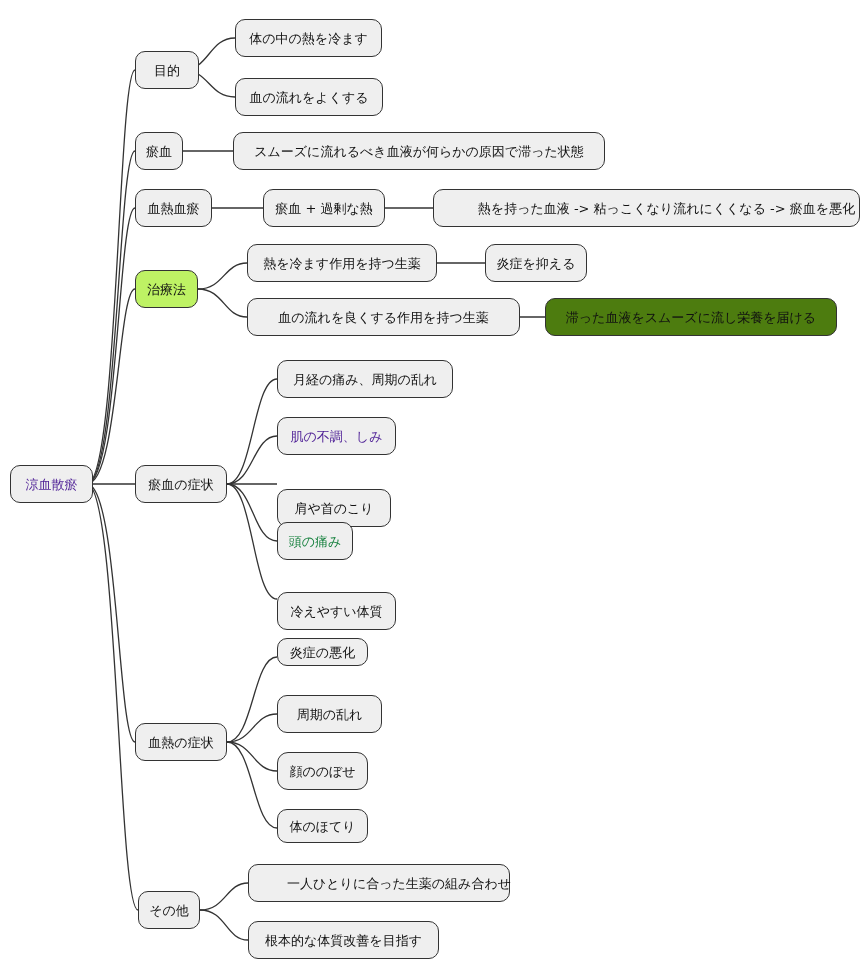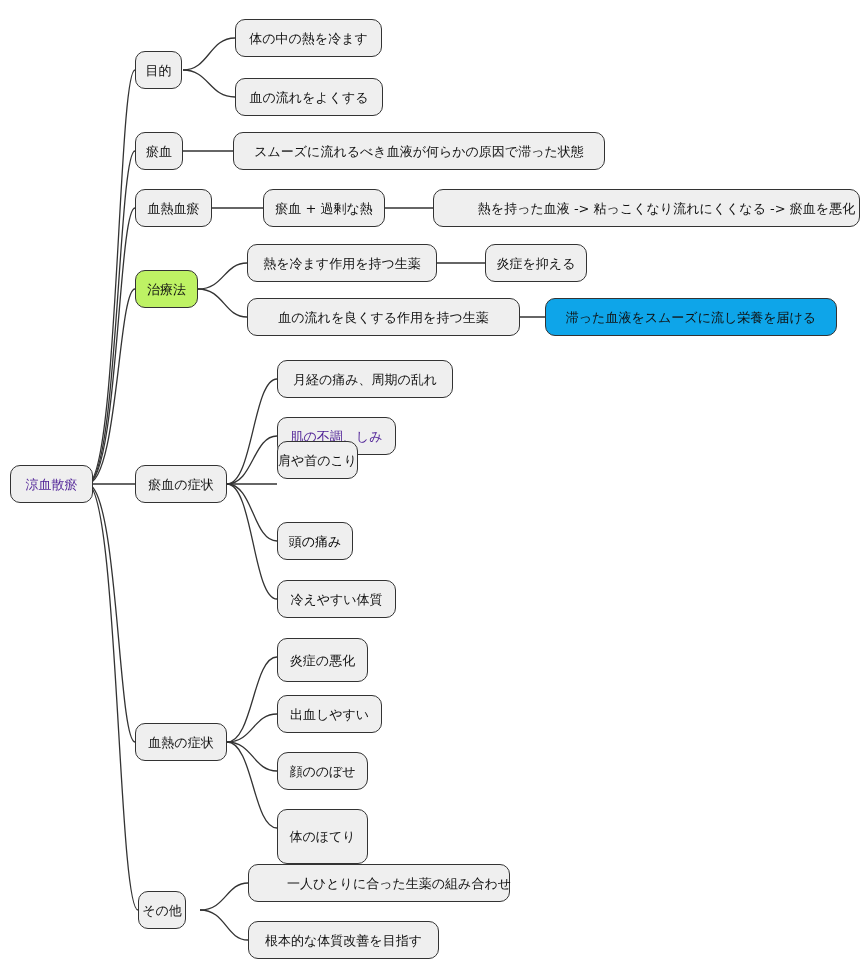--- a/index.html
+++ b/index.html
@@ -65,40 +65,40 @@
       <path d="M227 484 C253 484 253 541 277 541" fill="none" stroke="#333333" stroke-width="1.3"></path>
       <path d="M227 484 C253 484 253 599 277 599" fill="none" stroke="#333333" stroke-width="1.3"></path>
       <path d="M227 742 C253 742 253 657 277 657" fill="none" stroke="#333333" stroke-width="1.3"></path>
       <path d="M227 742 C253 742 253 714 277 714" fill="none" stroke="#333333" stroke-width="1.3"></path>
       <path d="M227 742 C253 742 253 771 277 771" fill="none" stroke="#333333" stroke-width="1.3"></path>
       <path d="M227 742 C253 742 253 828 277 828" fill="none" stroke="#333333" stroke-width="1.3"></path>
       <path d="M200 910 C226 910 226 883 248 883" fill="none" stroke="#333333" stroke-width="1.3"></path>
       <path d="M200 910 C226 910 226 940 248 940" fill="none" stroke="#333333" stroke-width="1.3"></path>
     </svg>
 <div class="node" style="left: 10px; top: 465px; width: 83px; height: 38px; background: rgb(239, 239, 239); border-color: rgb(51, 51, 51); color: #4c1d95;">涼血散瘀</div>
-    <div class="node" style="left: 135px; top: 51px; width: 47px; height: 38px; background: rgb(239, 239, 239); border-color: rgb(51, 51, 51); color: rgb(17, 17, 17);">目的</div>
+    <div class="node" style="left: 135px; top: 51px; width: 64px; height: 38px; background: rgb(239, 239, 239); border-color: rgb(51, 51, 51); color: rgb(17, 17, 17);">目的</div>
     <div class="node" style="left: 235px; top: 19px; width: 147px; height: 38px; background: rgb(239, 239, 239); border-color: rgb(51, 51, 51); color: rgb(17, 17, 17);">体の中の熱を冷ます</div>
     <div class="node" style="left: 235px; top: 78px; width: 148px; height: 38px; background: rgb(239, 239, 239); border-color: rgb(51, 51, 51); color: rgb(17, 17, 17);">血の流れをよくする</div>
     <div class="node" style="left: 135px; top: 132px; width: 48px; height: 38px; background: rgb(239, 239, 239); border-color: rgb(51, 51, 51); color: rgb(17, 17, 17);">瘀血</div>
     <div class="node" style="left: 233px; top: 132px; width: 372px; height: 38px; background: rgb(239, 239, 239); border-color: rgb(51, 51, 51); color: rgb(17, 17, 17);">スムーズに流れるべき血液が何らかの原因で滞った状態</div>
     <div class="node" style="left: 135px; top: 189px; width: 77px; height: 38px; background: rgb(239, 239, 239); border-color: rgb(51, 51, 51); color: rgb(17, 17, 17);">血熱血瘀</div>
     <div class="node" style="left: 263px; top: 189px; width: 122px; height: 38px; background: rgb(239, 239, 239); border-color: rgb(51, 51, 51); color: rgb(17, 17, 17);">瘀血 + 過剰な熱</div>
     <div class="node" style="left: 433px; top: 189px; width: 427px; height: 38px; background: rgb(239, 239, 239); border-color: rgb(51, 51, 51); color: rgb(17, 17, 17); padding-left: 40px;">熱を持った血液 -&gt; 粘っこくなり流れにくくなる -&gt; 瘀血を悪化</div>
     <div class="node" style="left: 135px; top: 270px; width: 63px; height: 38px; background: #bef264; border-color: rgb(51, 51, 51); color: rgb(17, 17, 17);">治療法</div>
     <div class="node" style="left: 247px; top: 244px; width: 190px; height: 38px; background: rgb(239, 239, 239); border-color: rgb(51, 51, 51); color: rgb(17, 17, 17);">熱を冷ます作用を持つ生薬</div>
     <div class="node" style="left: 485px; top: 244px; width: 102px; height: 38px; background: rgb(239, 239, 239); border-color: rgb(51, 51, 51); color: rgb(17, 17, 17);">炎症を抑える</div>
     <div class="node" style="left: 247px; top: 298px; width: 273px; height: 38px; background: rgb(239, 239, 239); border-color: rgb(51, 51, 51); color: rgb(17, 17, 17);">血の流れを良くする作用を持つ生薬</div>
-    <div class="node" style="left: 545px; top: 298px; width: 292px; height: 38px; background: #0ea5e9; border-color: rgb(51, 51, 51); color: rgb(17, 17, 17); text-align: right;">滞った血液をスムーズに流し栄養を届ける</div>
+    <div class="node" style="left: 545px; top: 298px; width: 292px; height: 38px; background: #4d7c0f; border-color: rgb(51, 51, 51); color: rgb(17, 17, 17); text-align: right;">滞った血液をスムーズに流し栄養を届ける</div>
     <div class="node" style="left: 135px; top: 465px; width: 92px; height: 38px; background: rgb(239, 239, 239); border-color: rgb(51, 51, 51); color: rgb(17, 17, 17);">瘀血の症状</div>
     <div class="node" style="left: 277px; top: 360px; width: 176px; height: 38px; background: rgb(239, 239, 239); border-color: rgb(51, 51, 51); color: rgb(17, 17, 17);">月経の痛み、周期の乱れ</div>
     <div class="node" style="left: 277px; top: 417px; width: 119px; height: 38px; background: rgb(239, 239, 239); border-color: rgb(51, 51, 51); color: #4c1d95;">肌の不調、しみ</div>
-    <div class="node" style="left: 277px; top: 441px; width: 81px; height: 38px; background: rgb(239, 239, 239); border-color: rgb(51, 51, 51); color: rgb(17, 17, 17);">肩や首のこり</div>
-    <div class="node" style="left: 277px; top: 522px; width: 76px; height: 38px; background: rgb(239, 239, 239); border-color: rgb(51, 51, 51); color: #000000;">頭の痛み</div>
-    <div class="node" style="left: 277px; top: 580px; width: 119px; height: 38px; background: rgb(239, 239, 239); border-color: rgb(51, 51, 51); color: rgb(17, 17, 17);">冷えやすい体質</div>
+    <div class="node" style="left: 277px; top: 489px; width: 114px; height: 38px; background: rgb(239, 239, 239); border-color: rgb(51, 51, 51); color: rgb(17, 17, 17);">肩や首のこり</div>
+    <div class="node" style="left: 277px; top: 522px; width: 76px; height: 38px; background: rgb(239, 239, 239); border-color: rgb(51, 51, 51); color: #15803d;">頭の痛み</div>
+    <div class="node" style="left: 277px; top: 592px; width: 119px; height: 38px; background: rgb(239, 239, 239); border-color: rgb(51, 51, 51); color: rgb(17, 17, 17);">冷えやすい体質</div>
     <div class="node" style="left: 135px; top: 723px; width: 92px; height: 38px; background: rgb(239, 239, 239); border-color: rgb(51, 51, 51); color: rgb(17, 17, 17);">血熱の症状</div>
-    <div class="node" style="left: 277px; top: 638px; width: 91px; height: 44px; background: rgb(239, 239, 239); border-color: rgb(51, 51, 51); color: rgb(17, 17, 17);">炎症の悪化</div>
-    <div class="node" style="left: 277px; top: 695px; width: 105px; height: 38px; background: rgb(239, 239, 239); border-color: rgb(51, 51, 51); color: rgb(17, 17, 17);">出血しやすい</div>
+    <div class="node" style="left: 277px; top: 638px; width: 91px; height: 28px; background: rgb(239, 239, 239); border-color: rgb(51, 51, 51); color: rgb(17, 17, 17);">炎症の悪化</div>
+    <div class="node" style="left: 277px; top: 695px; width: 105px; height: 38px; background: rgb(239, 239, 239); border-color: rgb(51, 51, 51); color: rgb(17, 17, 17);">周期の乱れ</div>
     <div class="node" style="left: 277px; top: 752px; width: 91px; height: 38px; background: rgb(239, 239, 239); border-color: rgb(51, 51, 51); color: rgb(17, 17, 17); border-radius: 11px;">顔ののぼせ</div>
-    <div class="node" style="left: 277px; top: 809px; width: 91px; height: 55px; background: rgb(239, 239, 239); border-color: rgb(51, 51, 51); color: rgb(17, 17, 17);">体のほてり</div>
-    <div class="node" style="left: 138px; top: 891px; width: 48px; height: 38px; background: rgb(239, 239, 239); border-color: rgb(51, 51, 51); color: rgb(17, 17, 17);">その他</div>
+    <div class="node" style="left: 277px; top: 809px; width: 91px; height: 34px; background: rgb(239, 239, 239); border-color: rgb(51, 51, 51); color: rgb(17, 17, 17);">体のほてり</div>
+    <div class="node" style="left: 138px; top: 891px; width: 62px; height: 38px; background: rgb(239, 239, 239); border-color: rgb(51, 51, 51); color: rgb(17, 17, 17);">その他</div>
     <div class="node" style="left: 248px; top: 864px; width: 262px; height: 38px; background: rgb(239, 239, 239); border-color: rgb(51, 51, 51); color: rgb(17, 17, 17); padding-left: 40px;">一人ひとりに合った生薬の組み合わせ</div>
     <div class="node" style="left: 248px; top: 921px; width: 191px; height: 38px; background: rgb(239, 239, 239); border-color: rgb(51, 51, 51); color: rgb(17, 17, 17);">根本的な体質改善を目指す</div>
   </div>
 
 </body></html>

